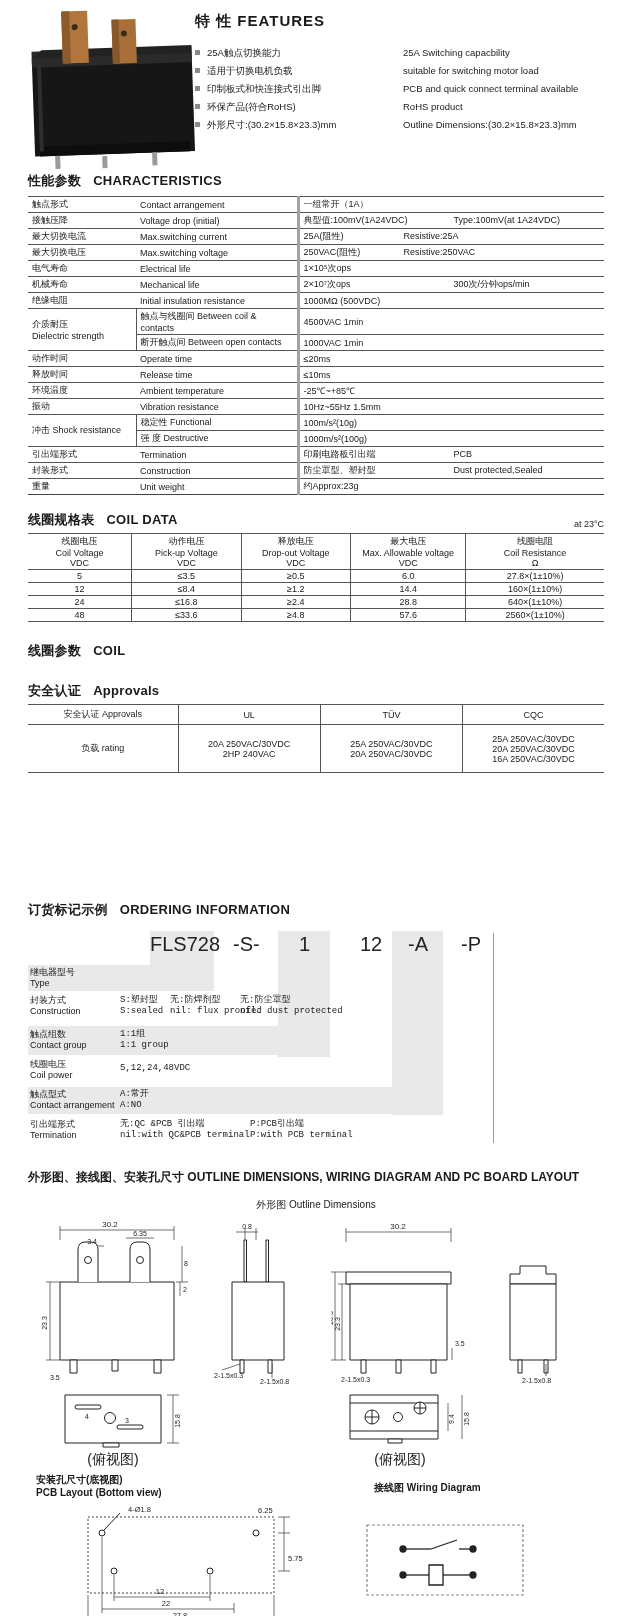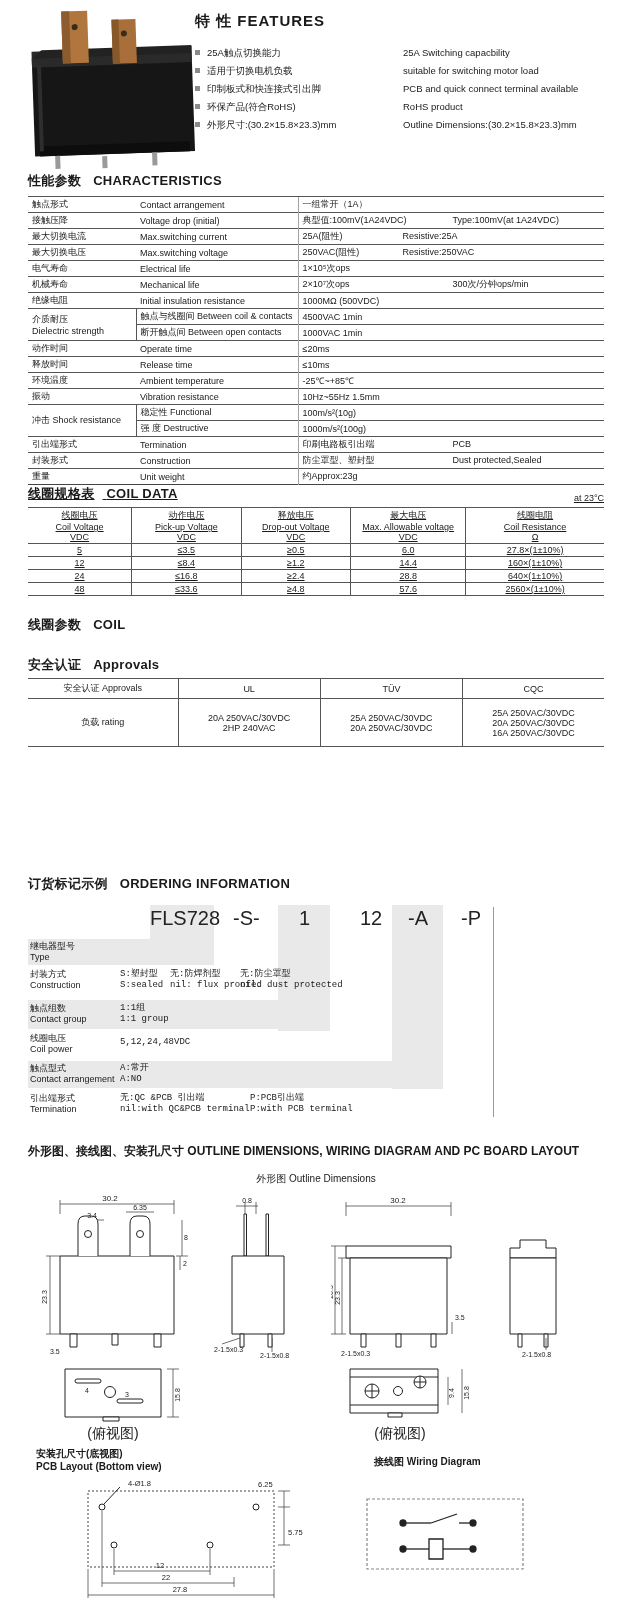--- a/index.html
+++ b/index.html
@@ -19,21 +19,21 @@
   #features { position:absolute; left:195px; top:12px; width:430px; }
   #features .head { font-size:15px; font-weight:bold; letter-spacing:1px; }
   .feat-row { position:relative; height:18px; font-size:9.5px; }
   .bullet { position:absolute; left:0; top:5px; width:5px; height:5px; background:#8a8a8a; }
   .feat-cn { position:absolute; left:12px; top:2px; }
   .feat-en { position:absolute; left:208px; top:2px; }
 
   
   table.chars { border-collapse:collapse; width:100%; font-size:9px; margin-top:6px; border-bottom:1.4px solid #444; border-top:1.4px solid #444;}
   table.chars td { border-top:1px solid #555; padding:1px 4px; height:12px; vertical-align:middle; }
-  table.chars td.valcol { border-left:1px solid #a3a3a3; }
+  table.chars td.valcol { border-left:3px solid #a3a3a3; }
   table.chars td.subcol { border-left:1px solid #555; }
   .v1 { display:inline-block; min-width:150px; }
 
   
   .coil-head-line { display:flex; justify-content:space-between; align-items:flex-end; }
   .at-note { font-size:9px; }
   table.grid { border-collapse:collapse; width:100%; font-size:9px; margin-top:4px; }
   table.grid th, table.grid td { border:1px solid #555; text-align:center; padding:1px 2px; }
   table.grid tr > :first-child { border-left:none; }
   table.grid tr > :last-child { border-right:none; }
@@ -215,21 +215,21 @@
         </tr>
     <tr>
           <td>重量</td>
           <td>Unit weight</td>
           <td class="valcol">约Approx:23g</td>
         </tr>
   </tbody>
     </table>
 </div>
 
-<div class="content" style="text-decoration:underline;">
+<div class="content" style="margin-top:16px;">
   <div class="coil-head-line">
     <div class="sec-head">
       <span class="cn">线圈规格表</span>
       <span class="en">COIL DATA</span>
     </div>
     <div class="at-note">at 23°C</div>
   </div>
   <table class="grid">
     <tbody>
         <tr>

